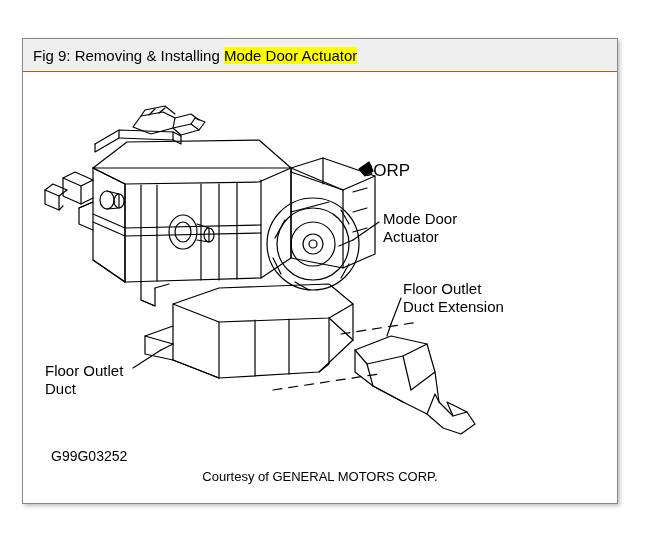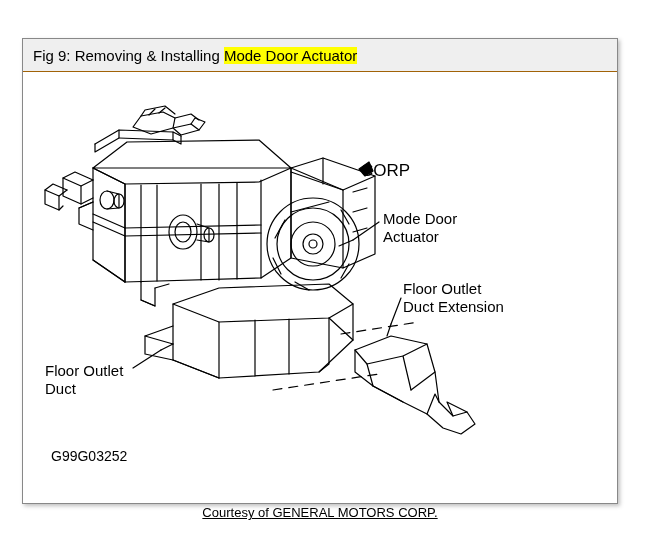--- a/index.html
+++ b/index.html
@@ -85,25 +85,24 @@
     left: 22px;
     top: 290px;
   }
   #label-part-number {
     left: 28px;
     top: 375px;
     font-size: 14px;
   }
   #label-courtesy {
     left: 0;
-    top: 432px;
+    top: 396px;
     width: 594px;
     text-align: center;
     font-size: 13px;
-    text-decoration: underline;
   }
 </style>
 </head>
 <body>
 
 <div id="figure-panel">
 
   <div id="figure-caption-bar">
     <span class="caption-text">Fig 9: Removing &amp; Installing </span>
       <span class="caption-highlight">Mode Door Actuator</span>

